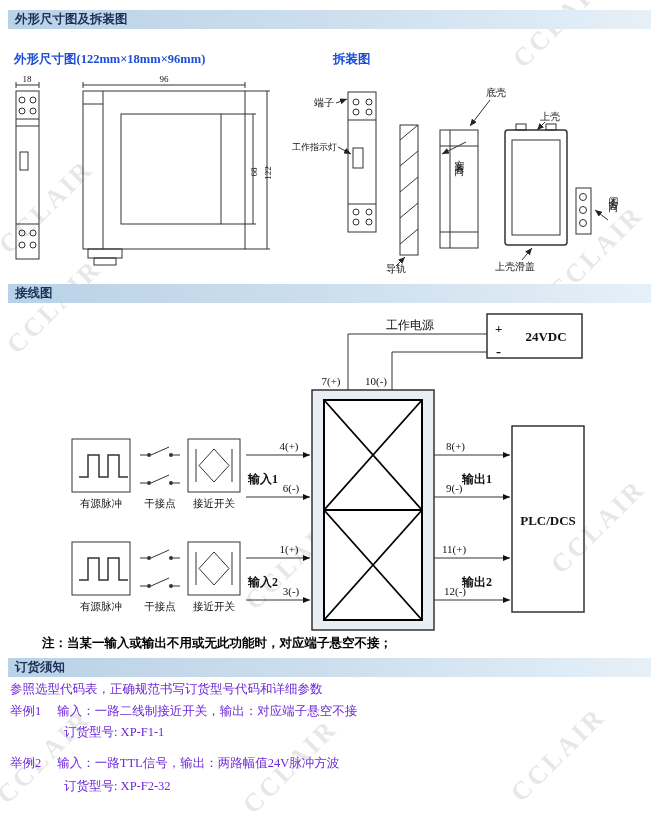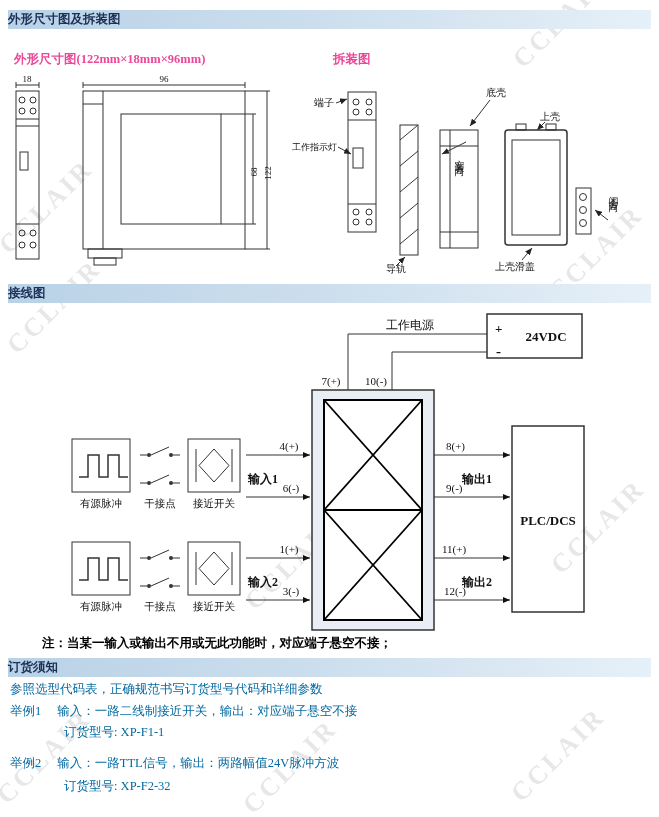--- a/index.html
+++ b/index.html
@@ -8,24 +8,24 @@
          font-family:"Liberation Serif", serif; color:#111; }
   .page { position:absolute; left:0; top:0; width:659px; height:817px; background:#fff; }
   .wm { position:absolute; z-index:0; white-space:nowrap;
         font-family:"Liberation Serif", serif; font-weight:bold;
         font-size:26px; letter-spacing:3px; color:rgba(110,110,110,0.17);
         transform:rotate(-45deg); }
   .content { position:absolute; left:0; top:0; width:659px; height:817px; z-index:1; }
   .bar { position:absolute; left:8px; width:643px; height:19px;
          background:linear-gradient(90deg,#b9d2e7 0%, #cfe0ee 55%, #e6f0f8 100%);
          color:#1c3157; font-family:"Liberation Sans", sans-serif; font-weight:bold;
-         font-size:12.5px; line-height:19px; }
-  .subtitle { position:absolute; font-weight:bold; font-size:12.5px; color:#ec4899; white-space:nowrap; }
+         font-size:12.5px; line-height:19px; padding-left:7px; }
+  .subtitle { position:absolute; font-weight:bold; font-size:12.5px; color:#1d4ed8; white-space:nowrap; }
   .note { position:absolute; font-weight:bold; font-size:12.5px; color:#000; white-space:nowrap;margin-left:32px; }
-  .oline { position:absolute; font-size:12.5px; color:#0369a1; white-space:nowrap; }
+  .oline { position:absolute; font-size:12.5px; color:#6d28d9; white-space:nowrap; }
   .exlabel { margin-right:16px; }
   .vtext { position:absolute; writing-mode:vertical-rl; font-size:10px; color:#222;
            letter-spacing:2px; white-space:nowrap; }
   svg { position:absolute; overflow:visible; }
   .s  { stroke:#333; stroke-width:1; fill:none; }
   .s15{ stroke:#333; stroke-width:1.5; fill:none; }
   .s2 { stroke:#000; stroke-width:1.8; fill:none; }
   .dot{ fill:#333; stroke:none; }
   .blockfill { fill:#e8eef4; stroke:#333; stroke-width:1.5; }
   .whitefill { fill:#fff; stroke:#000; stroke-width:2; }

